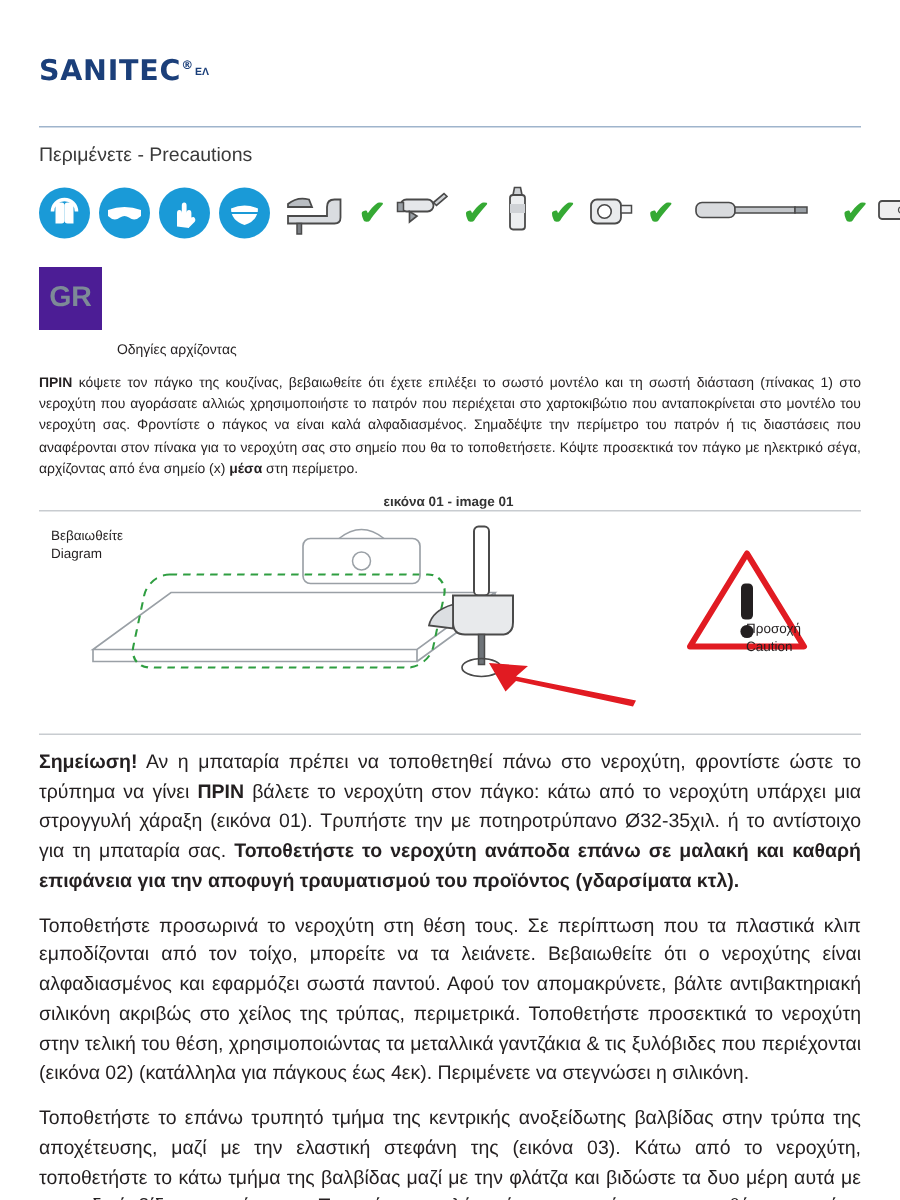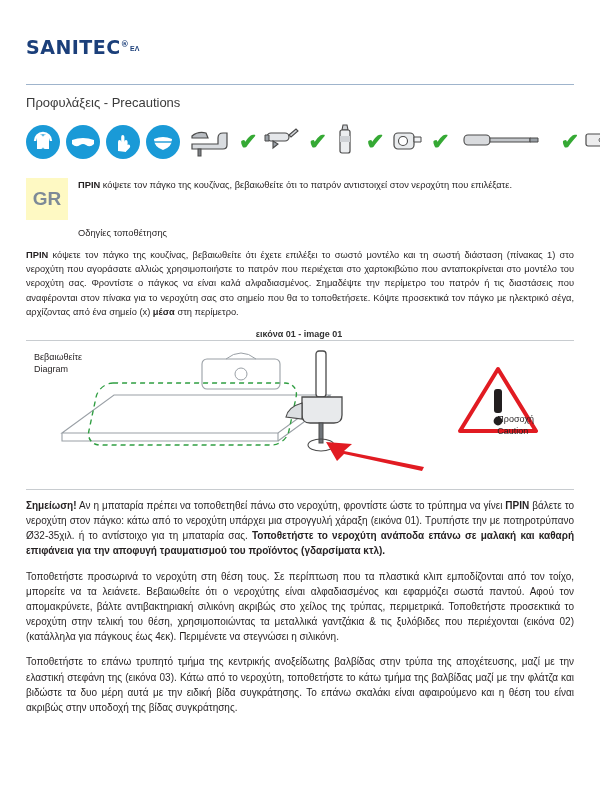--- a/index.html
+++ b/index.html
@@ -107,21 +107,21 @@
   
   .gr-block {
     display: flex;
     gap: 10px;
     margin-top: 10px;
   }
   .gr-badge {
     width: 42px;
     height: 42px;
     flex: 0 0 42px;
-    background: #fef9c3;
+    background: #4c1d95;
     color: #7d8a97;
     font-size: 19px;
     font-weight: bold;
     display: flex;
     align-items: center;
     justify-content: center;
   }
   .gr-text {
     font-size: 9.3px;
     line-height: 1.45;
@@ -171,42 +171,42 @@
     right: 40px;
     top: 72px;
     font-size: 9px;
     line-height: 1.35;
     text-align: left;
     color: #231f20;
   }
 
   
   .note {
-    font-size: 10px;
+    font-size: 13px;
     line-height: 1.52;
     text-align: justify;
     margin-bottom: 10px;
   }
   .note b { font-weight: bold; }
   .small-last { margin-bottom: 0; }
 </style>
 </head>
 <body>
 
 <div class="page">
 
   <div class="header">
     <div class="logo-block">
       <div class="logo-text"><span>SANITEC</span><span class="reg">®</span></div>
       <div class="logo-sub">ΕΛ</div>
     </div>
   </div>
   <hr class="header-rule">
 
-  <div class="section-title">Προφυλάξεις - Precautions</div>
+  <div class="section-title">Περιμένετε - Precautions</div>
 
   <div class="icon-row">
 
     <div class="circ">
       <svg width="34" height="34" viewBox="0 0 34 34">
         <path d="M11 10 h4 a2 2 0 0 1 2 2 v10 a2 2 0 0 1 -2 2 h-4 z" fill="#fff"></path>
         <path d="M23 10 h-4 a2 2 0 0 0 -2 2 v10 a2 2 0 0 0 2 2 h4 z" fill="#fff"></path>
         <path d="M9 16 a8 8 0 0 1 16 0" stroke="#fff" stroke-width="2.4" fill="none"></path>
       </svg>
     </div>
@@ -284,27 +284,24 @@
         <rect x="38" y="8" width="16" height="6" rx="3" fill="#fff" stroke="#4a4a4a" stroke-width="1"></rect>
         <rect x="14" y="9" width="8" height="4" rx="2" fill="#fff" stroke="#4a4a4a" stroke-width="0.9"></rect>
         <rect x="70" y="9" width="8" height="4" rx="2" fill="#fff" stroke="#4a4a4a" stroke-width="0.9"></rect>
       </svg>
     </div>
 
   </div>
 
   <div class="gr-block">
     <div class="gr-badge">GR</div>
-    <div class="gr-text">
-      <b>ΠΡΙΝ</b><span> κόψετε τον πάγκο της κουζίνας, βεβαιωθείτε ότι το πατρόν αντιστοιχεί στον νεροχύτη που επιλέξατε.</span>
-    </div>
   </div>
 
   <div class="body-copy" style="margin-top:6px; margin-left:52px;">
-    <span>Οδηγίες τοποθέτησης</span>
+    <span>Οδηγίες αρχίζοντας</span>
   </div>
 
   <div class="body-copy">
     <b>ΠΡΙΝ</b><span> κόψετε τον πάγκο της κουζίνας, βεβαιωθείτε ότι έχετε επιλέξει το σωστό μοντέλο και τη σωστή διάσταση (πίνακας 1) στο νεροχύτη που αγοράσατε αλλιώς χρησιμοποιήστε το πατρόν που περιέχεται στο χαρτοκιβώτιο που ανταποκρίνεται στο μοντέλο του νεροχύτη σας. Φροντίστε ο πάγκος να είναι καλά αλφαδιασμένος. Σημαδέψτε την περίμετρο του πατρόν ή τις διαστάσεις που αναφέρονται στον πίνακα για το νεροχύτη σας στο σημείο που θα το τοποθετήσετε. Κόψτε προσεκτικά τον πάγκο με ηλεκτρικό σέγα, αρχίζοντας από ένα σημείο (x) </span><b>μέσα</b><span> στη περίμετρο.</span>
   </div>
 
   <div class="fig-caption">εικόνα 01 - image 01</div>
   <hr class="fig-caption-rule">
   <div class="figure">
     <div class="fig-label">

